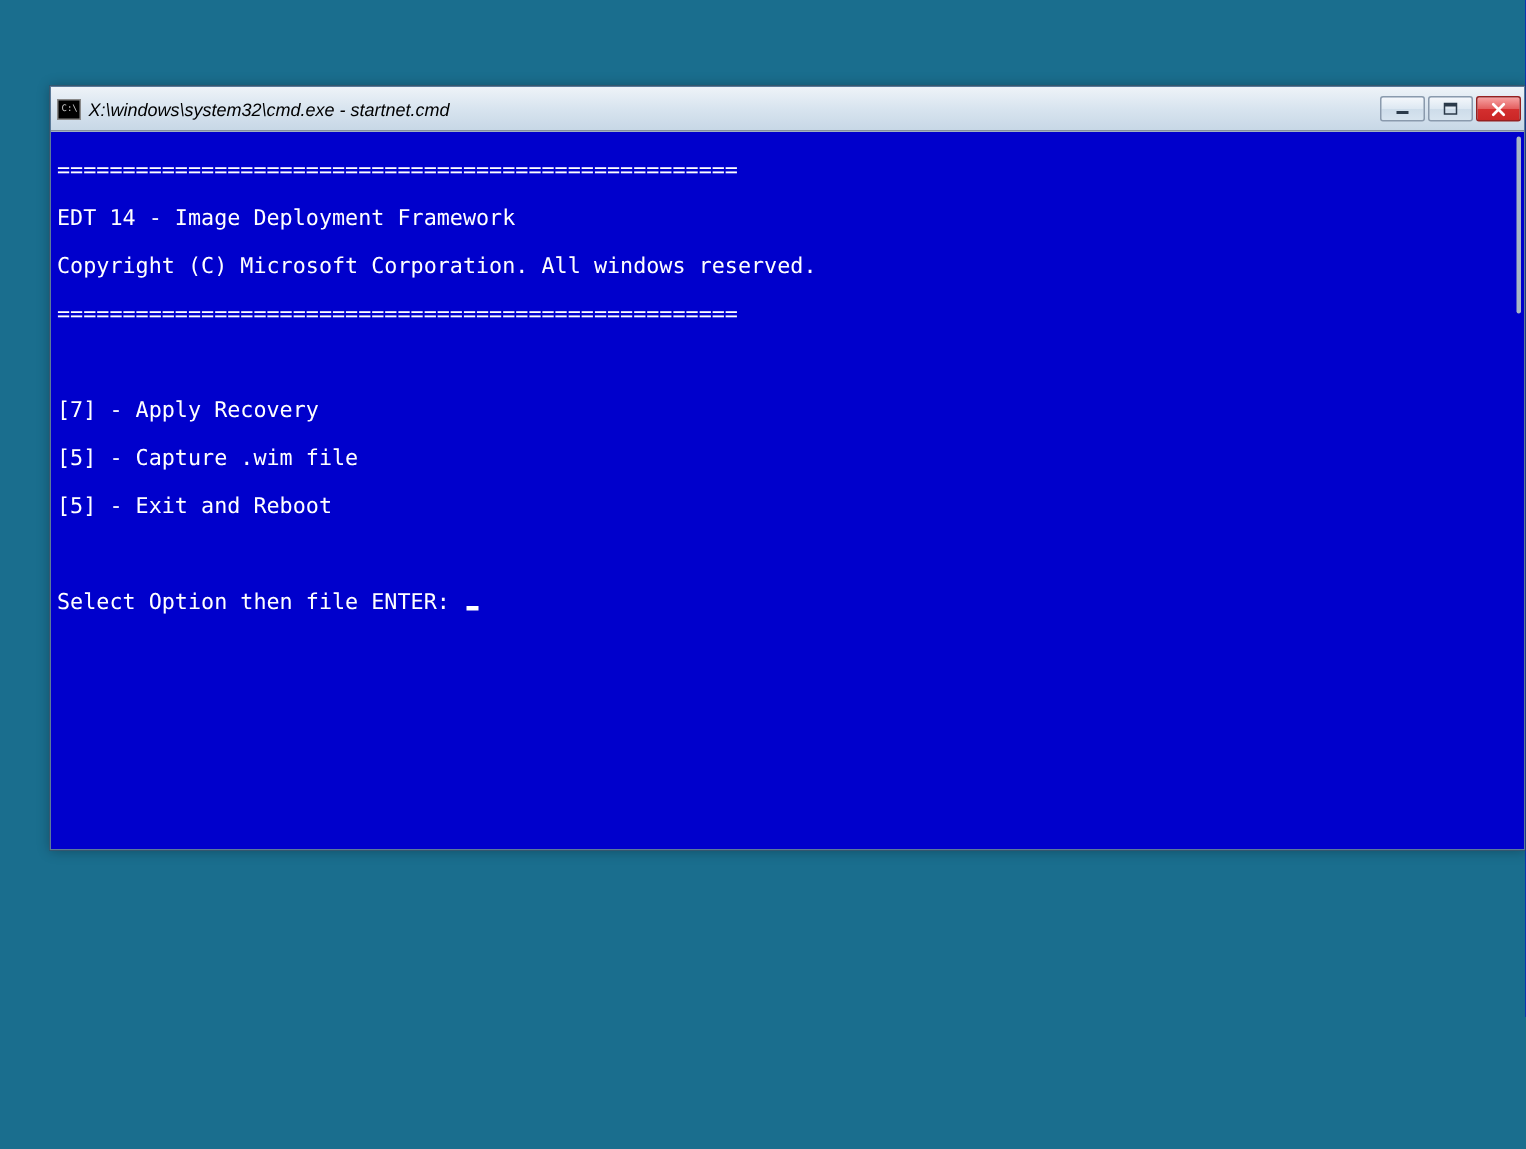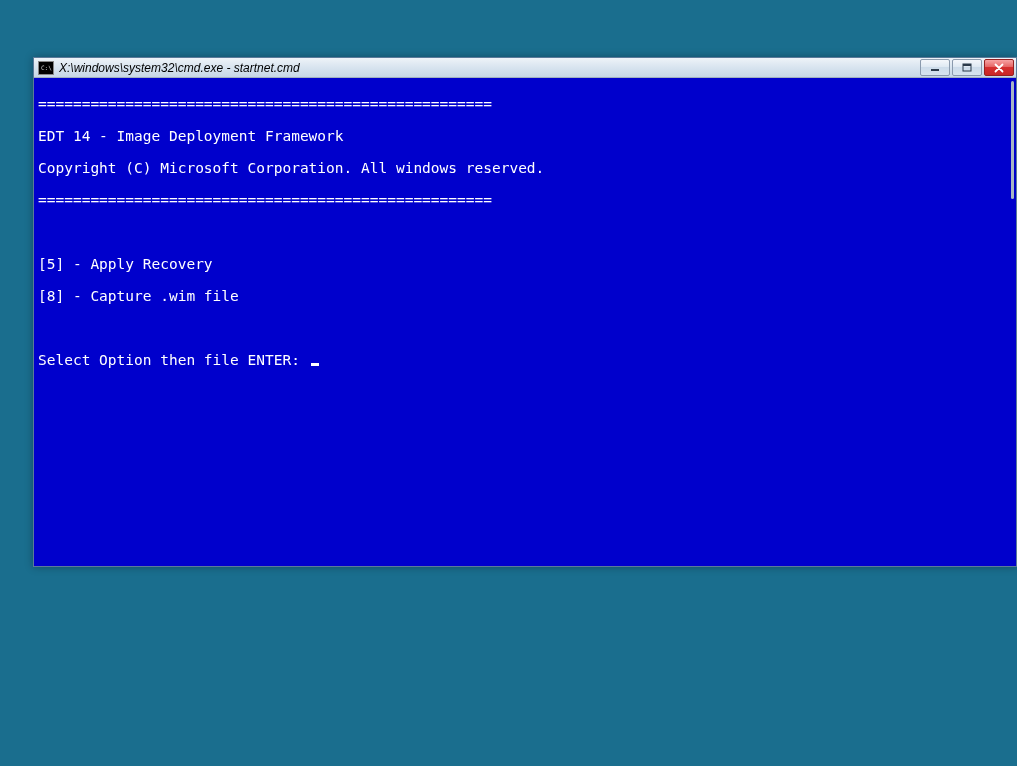--- a/index.html
+++ b/index.html
@@ -17,21 +17,21 @@
       top: 57px;
       width: 984px;
       height: 510px;
       background: #0a0a0a;
       border: 1px solid #5a7a9a;
       box-shadow: 0 0 8px rgba(0,0,0,0.3);
       display: flex;
       flex-direction: column;
     }
     .titlebar {
-      height: 20px;
+      height: 30px;
       background: linear-gradient(to bottom, #eef3f8 0%, #d8e4ef 50%, #c7d7e6 100%);
       border-bottom: 1px solid #a0b0c0;
       display: flex;
       align-items: center;
       padding: 0 2px 0 4px;
       flex-shrink: 0;
     }
     .titlebar-icon {
       width: 16px;
       height: 14px;
@@ -148,22 +148,23 @@
       </div>
     </div>
   </div>
   <div class="terminal-wrap">
     <div class="terminal">
 <span class="line">====================================================</span>
 <span class="line">EDT 14 - Image Deployment Framework</span>
 <span class="line">Copyright (C) Microsoft Corporation. All windows reserved.</span>
 <span class="line">====================================================</span>
 <span class="line"> </span>
-<span class="line">[5] - Apply Recovery</span>
-<span class="line">[8] - Capture .wim file</span>
+<span class="line">[7] - Apply Recovery</span>
+<span class="line">[5] - Capture .wim file</span>
+<span class="line">[5] - Exit and Reboot</span>
 <span class="line"> </span>
 <span class="line"><span>Select Option then file ENTER: </span><span class="cursor"></span></span>
     </div>
     <div class="scrollbar">
       <div class="scroll-thumb"></div>
     </div>
   </div>
 </div>
 
 </body></html>

